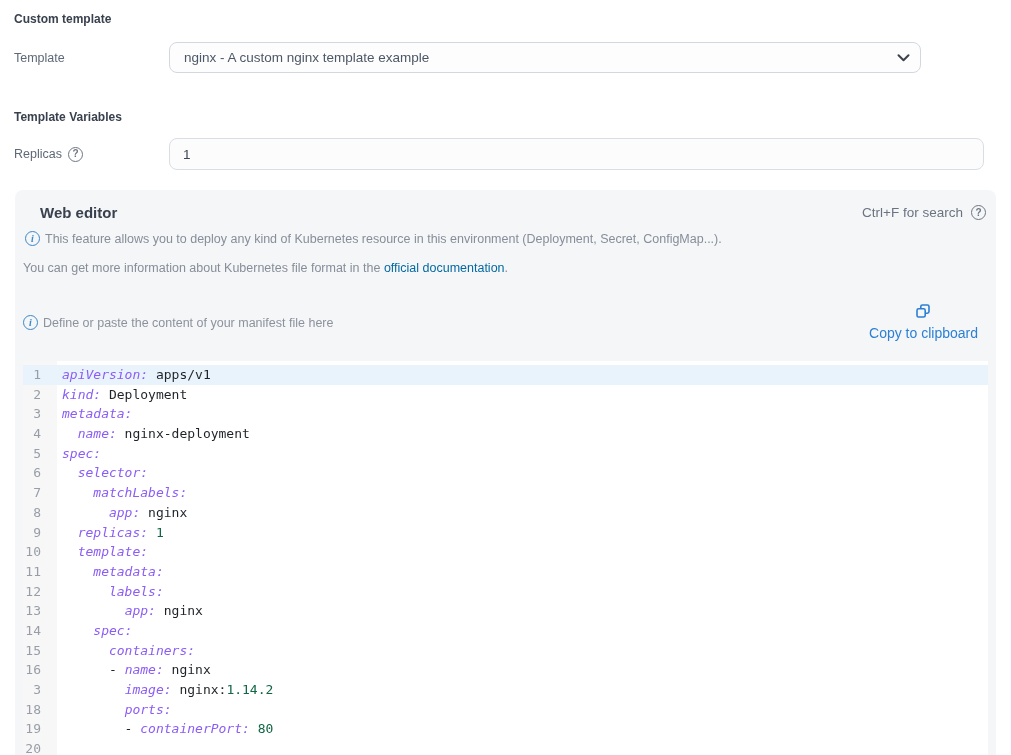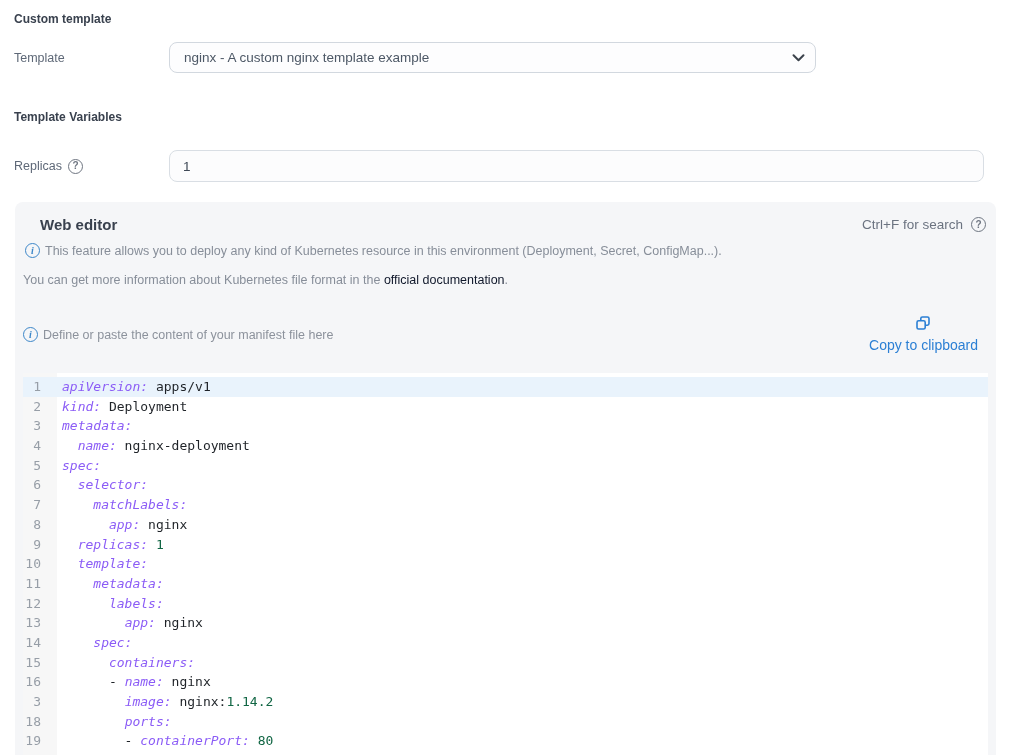--- a/index.html
+++ b/index.html
@@ -13,28 +13,28 @@
 
   .section-title {
     font-size: 12px; line-height: 17px; font-weight: 700; color: #39414e;
     margin: 0 0 0 14px;
   }
   .title-1 { margin-top: 11px; }
   .title-2 { margin-top: 36px; }
 
   .form-row { display: flex; align-items: center; }
   .row-template { margin-top: 14px; }
-  .row-replicas { margin-top: 24px; }
+  .row-replicas { margin-top: 12px; }
   .label-col {
     width: 169px; flex: 0 0 169px; padding-left: 14px;
     font-size: 12.5px; color: #5e6877;
     display: flex; align-items: center; gap: 6px;
   }
 
-  .select-wrap { position: relative; width: 647px; height: 31px; }
+  .select-wrap { position: relative; width: 752px; height: 31px; }
   select.template-select {
     appearance: none; -webkit-appearance: none; -moz-appearance: none;
     width: 100%; height: 31px;
     border: 1px solid #d2d8df; border-radius: 8px;
     background: #fdfdfe; padding: 0 32px 0 14px;
     font-family: "Liberation Sans", sans-serif;
     font-size: 13.5px; color: #4d5866; outline: none;
   }
   .chevron { position: absolute; right: 11px; top: 50%; transform: translateY(-50%); pointer-events: none; display: flex; }
 
@@ -59,21 +59,21 @@
     background: #f5f6f8; border-radius: 8px;
     padding: 14px 10px 0 8px;
   }
   .panel-head { display: flex; justify-content: space-between; align-items: center; }
   .panel-title { font-size: 15px; font-weight: 600; color: #39414e; margin-left: 17px; }
   .search-hint { display: flex; align-items: center; gap: 8px; font-size: 13.5px; color: #6b7380; }
 
   .info-line { font-size: 12.5px; color: #878e99; }
   .info-1 { margin: 10px 0 0 2px; display: flex; align-items: center; gap: 5px; }
   .info-2 { margin: 15px 0 0 0; }
-  .doc-link { color: #0f172a; text-decoration: none; cursor: pointer; }
+  .doc-link { color: #0369a1; text-decoration: none; cursor: pointer; }
 
   .hint-row { display: flex; justify-content: space-between; align-items: center; margin-top: 29px; }
   .hint-left { display: flex; align-items: center; gap: 5px; font-size: 12.5px; color: #8c929c; }
   .copy-btn {
     display: flex; align-items: center; gap: 6px;
     background: none; border: none; cursor: pointer;
     font-family: "Liberation Sans", sans-serif;
     font-size: 14px; color: #2b7fd4; margin-right: 8px; padding: 0; flex-direction: column;
   }
 

